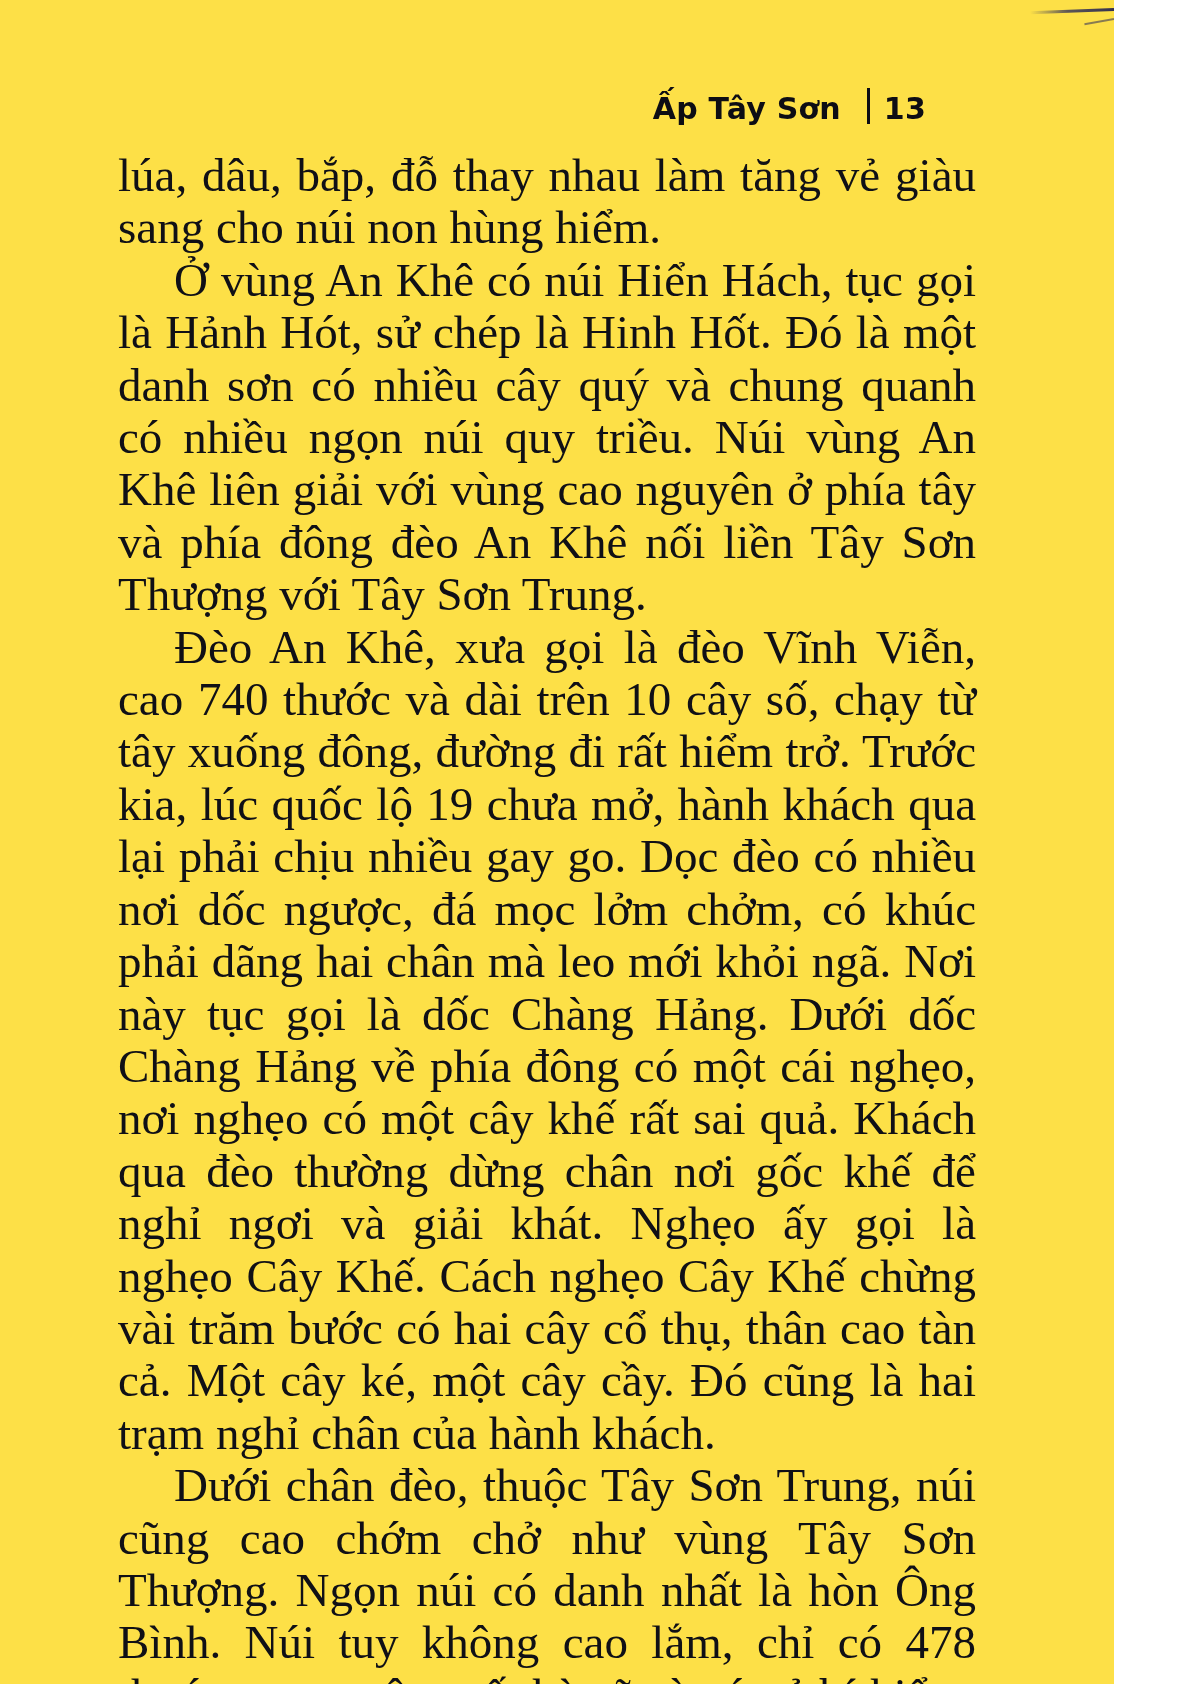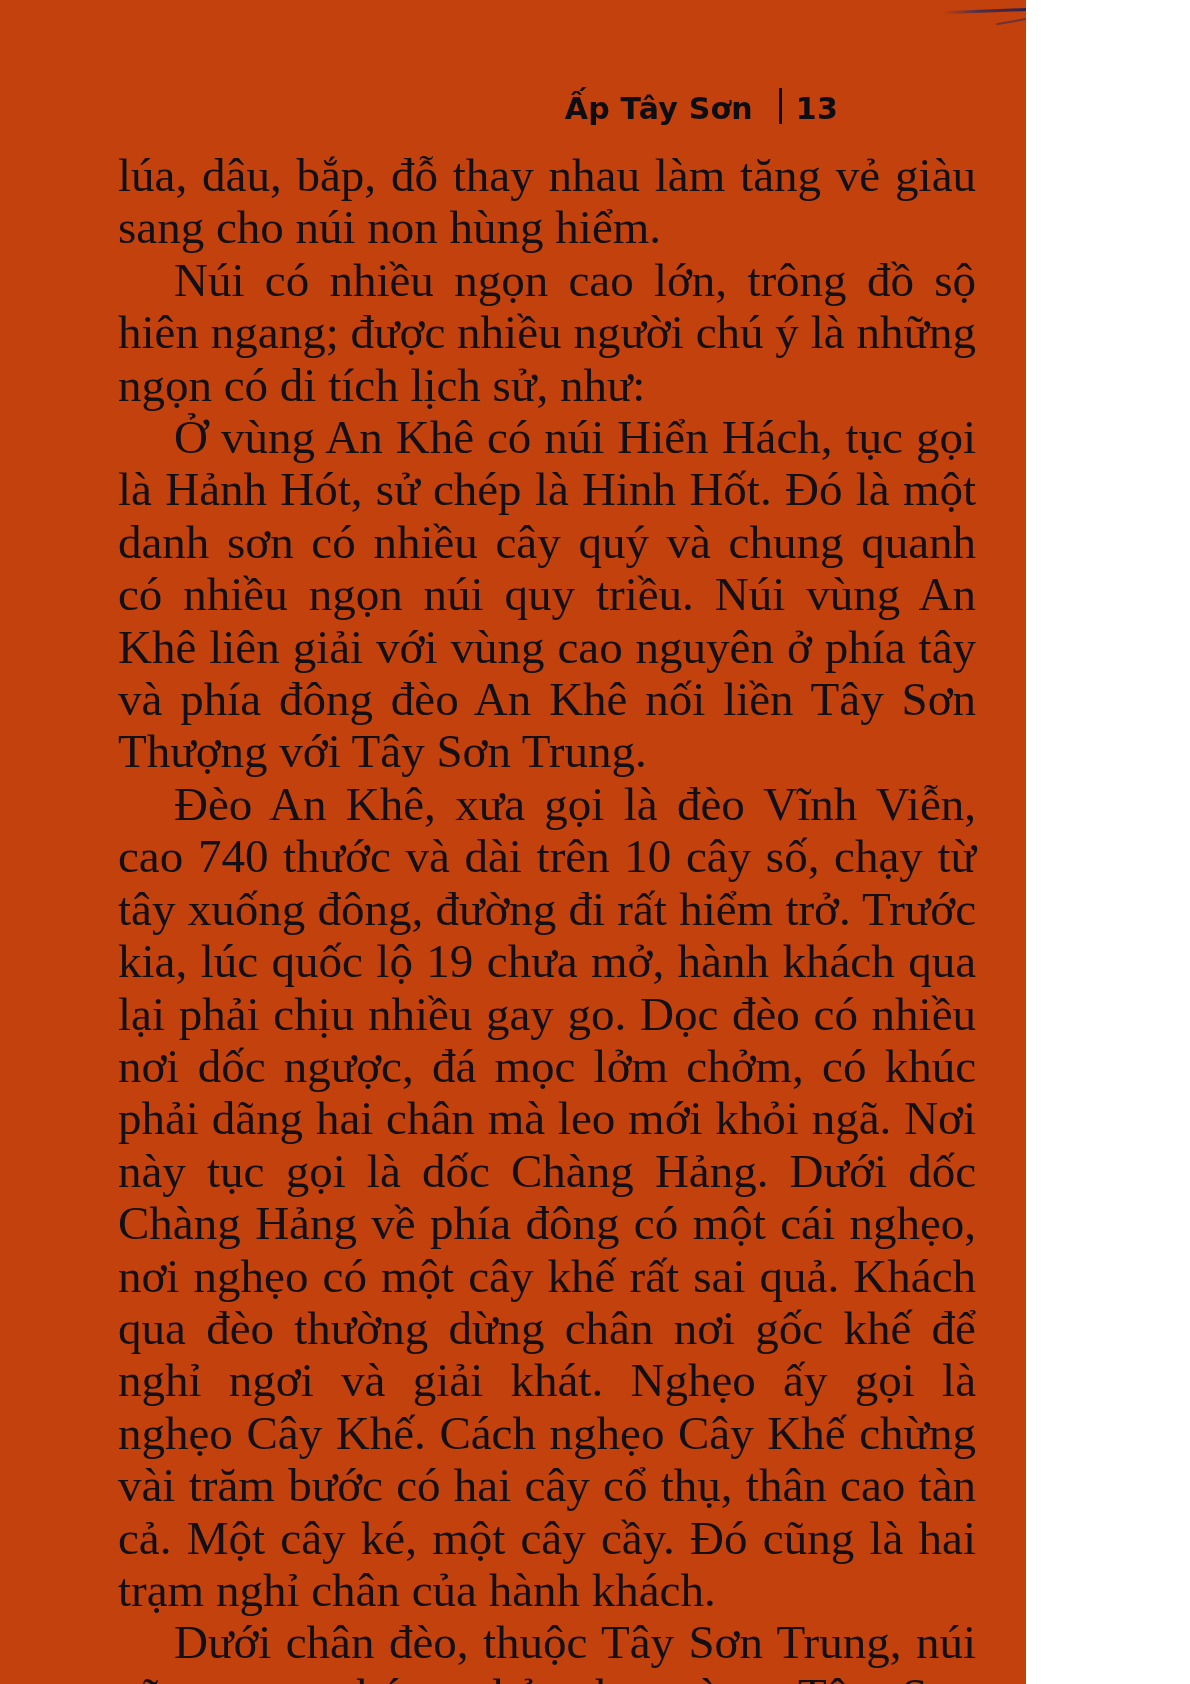--- a/index.html
+++ b/index.html
@@ -5,23 +5,23 @@
   html, body {
     margin: 0;
     padding: 0;
     background: #ffffff;
   }
   body {
     font-family: "Liberation Serif", "DejaVu Serif", serif;
   }
   .page {
     position: relative;
-    width: 1026px;
+    width: 1114px;
     height: 1684px;
-    background: #c2410c;
+    background: #fde047;
     overflow: hidden;
     box-sizing: border-box;
   }
   
   .scan-artifact {
     position: absolute;
     top: 8px;
     right: 0px;
     width: 84px;
     height: 3px;
@@ -103,19 +103,18 @@
   <div class="scan-artifact2"></div>
 
   <div class="running-head">
     <span class="rh-title">Ấp Tây Sơn</span>
     <span class="rh-rule"></span>
     <span class="rh-page">13</span>
   </div>
 
   <div class="body-text">
     <p>lúa, dâu, bắp, đỗ thay nhau làm tăng vẻ giàu sang cho núi non hùng hiểm.</p>
-    <p class="indent">Núi có nhiều ngọn cao lớn, trông đồ sộ hiên ngang; được nhiều người chú ý là những ngọn có di tích lịch sử, như:</p>
     <p class="indent">Ở vùng An Khê có núi Hiển Hách, tục gọi là Hảnh Hót, sử chép là Hinh Hốt. Đó là một danh sơn có nhiều cây quý và chung quanh có nhiều ngọn núi quy triều. Núi vùng An Khê liên giải với vùng cao nguyên ở phía tây và phía đông đèo An Khê nối liền Tây Sơn Thượng với Tây Sơn Trung.</p>
     <p class="indent">Đèo An Khê, xưa gọi là đèo Vĩnh Viễn, cao 740 thước và dài trên 10 cây số, chạy từ tây xuống đông, đường đi rất hiểm trở. Trước kia, lúc quốc lộ 19 chưa mở, hành khách qua lại phải chịu nhiều gay go. Dọc đèo có nhiều nơi dốc ngược, đá mọc lởm chởm, có khúc phải dãng hai chân mà leo mới khỏi ngã. Nơi này tục gọi là dốc Chàng Hảng. Dưới dốc Chàng Hảng về phía đông có một cái nghẹo, nơi nghẹo có một cây khế rất sai quả. Khách qua đèo thường dừng chân nơi gốc khế để nghỉ ngơi và giải khát. Nghẹo ấy gọi là nghẹo Cây Khế. Cách nghẹo Cây Khế chừng vài trăm bước có hai cây cổ thụ, thân cao tàn cả. Một cây ké, một cây cầy. Đó cũng là hai trạm nghỉ chân của hành khách.</p>
     <p class="indent">Dưới chân đèo, thuộc Tây Sơn Trung, núi cũng cao chớm chở như vùng Tây Sơn Thượng. Ngọn núi có danh nhất là hòn Ông Bình. Núi tuy không cao lắm, chỉ có 478 thước, song trông rất kỳ vĩ và có vẻ bí hiểm. Cây cối</p>
   </div>
 
 </div>
 
 </body></html>

